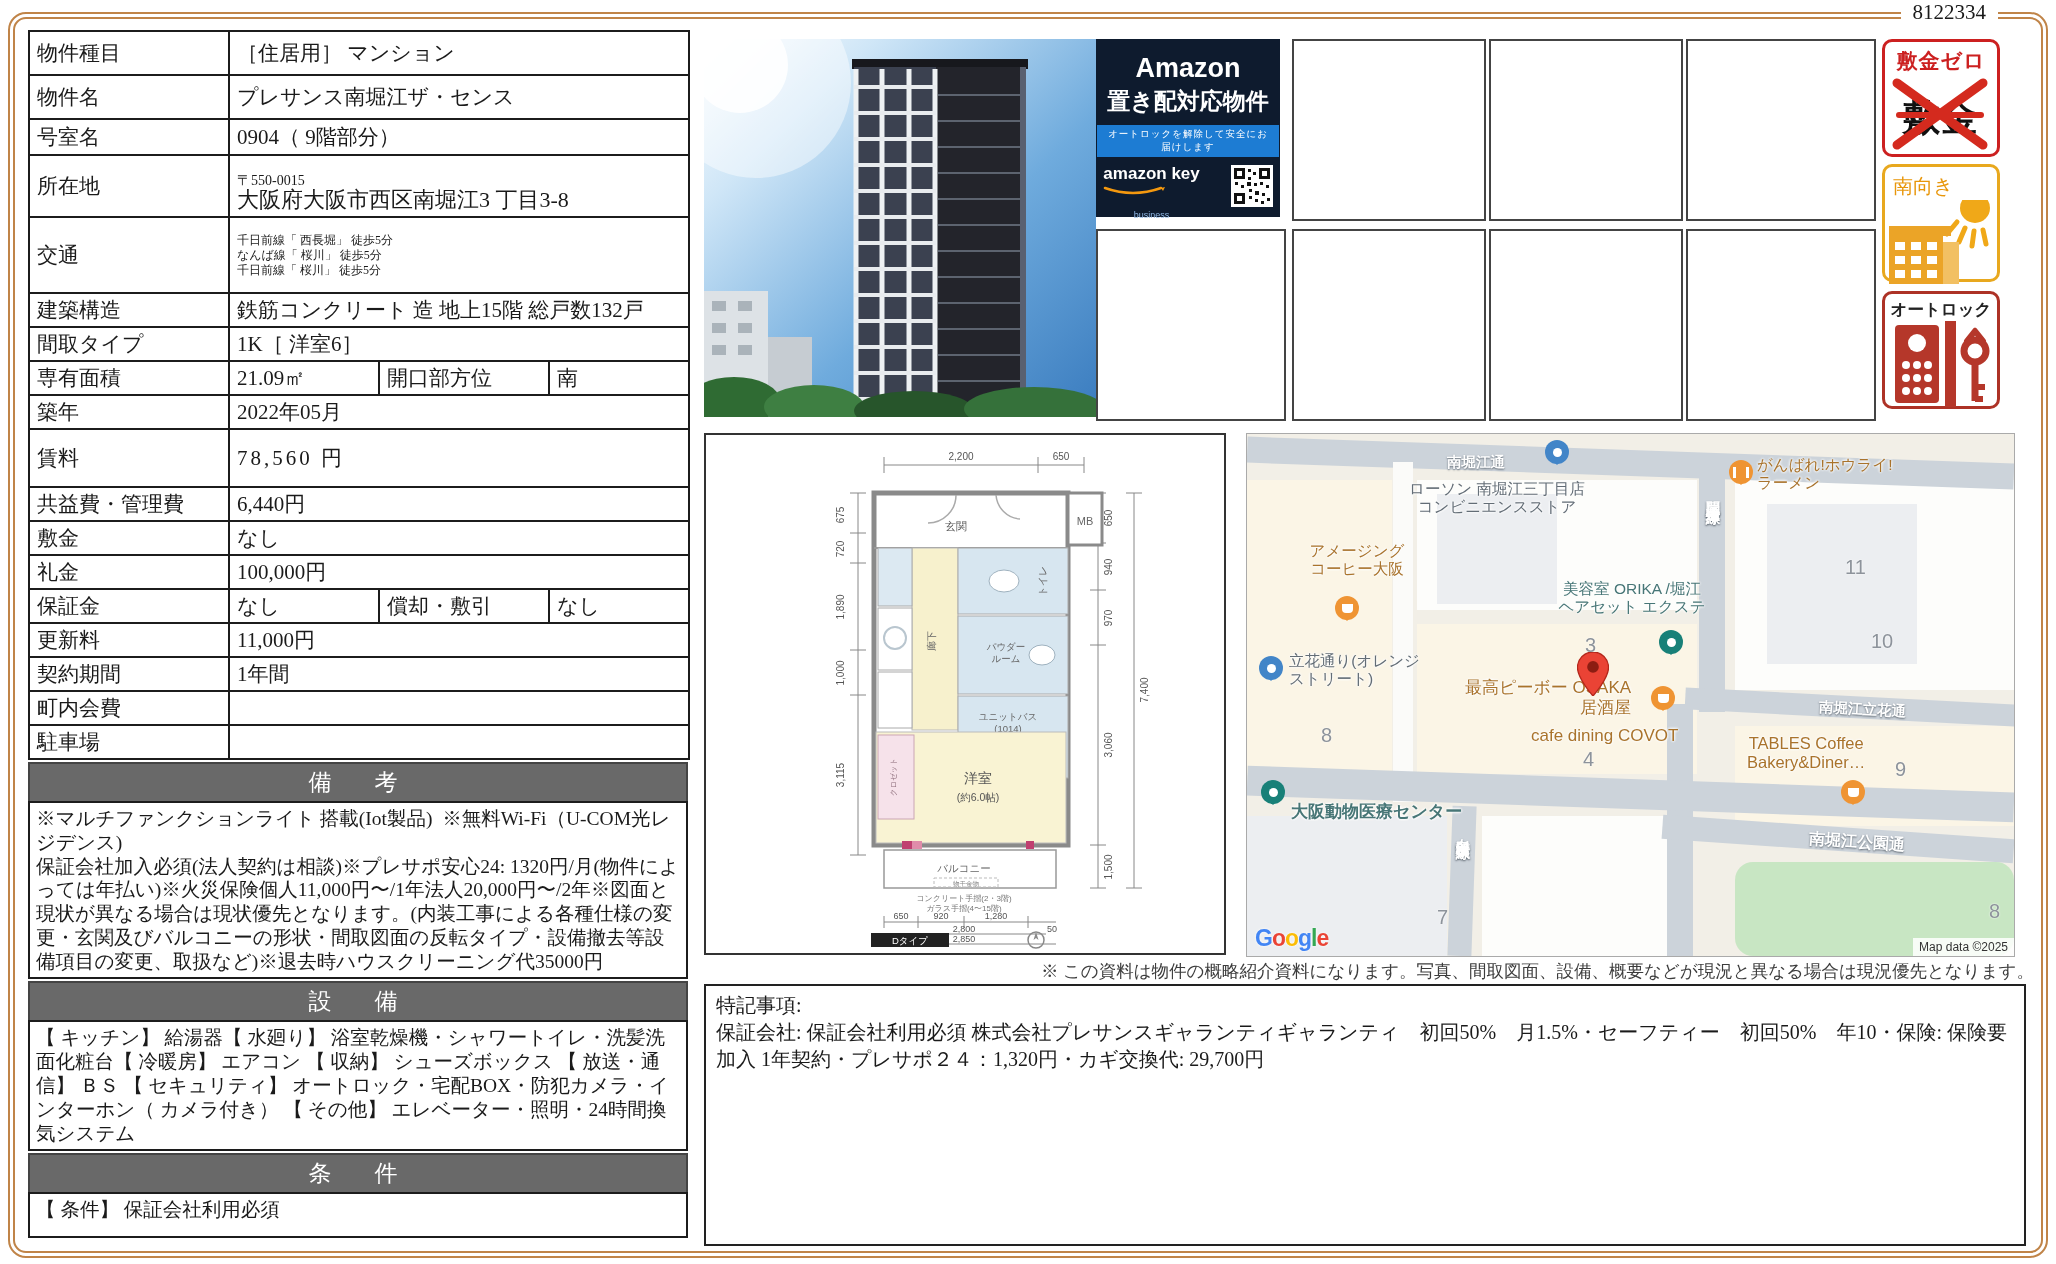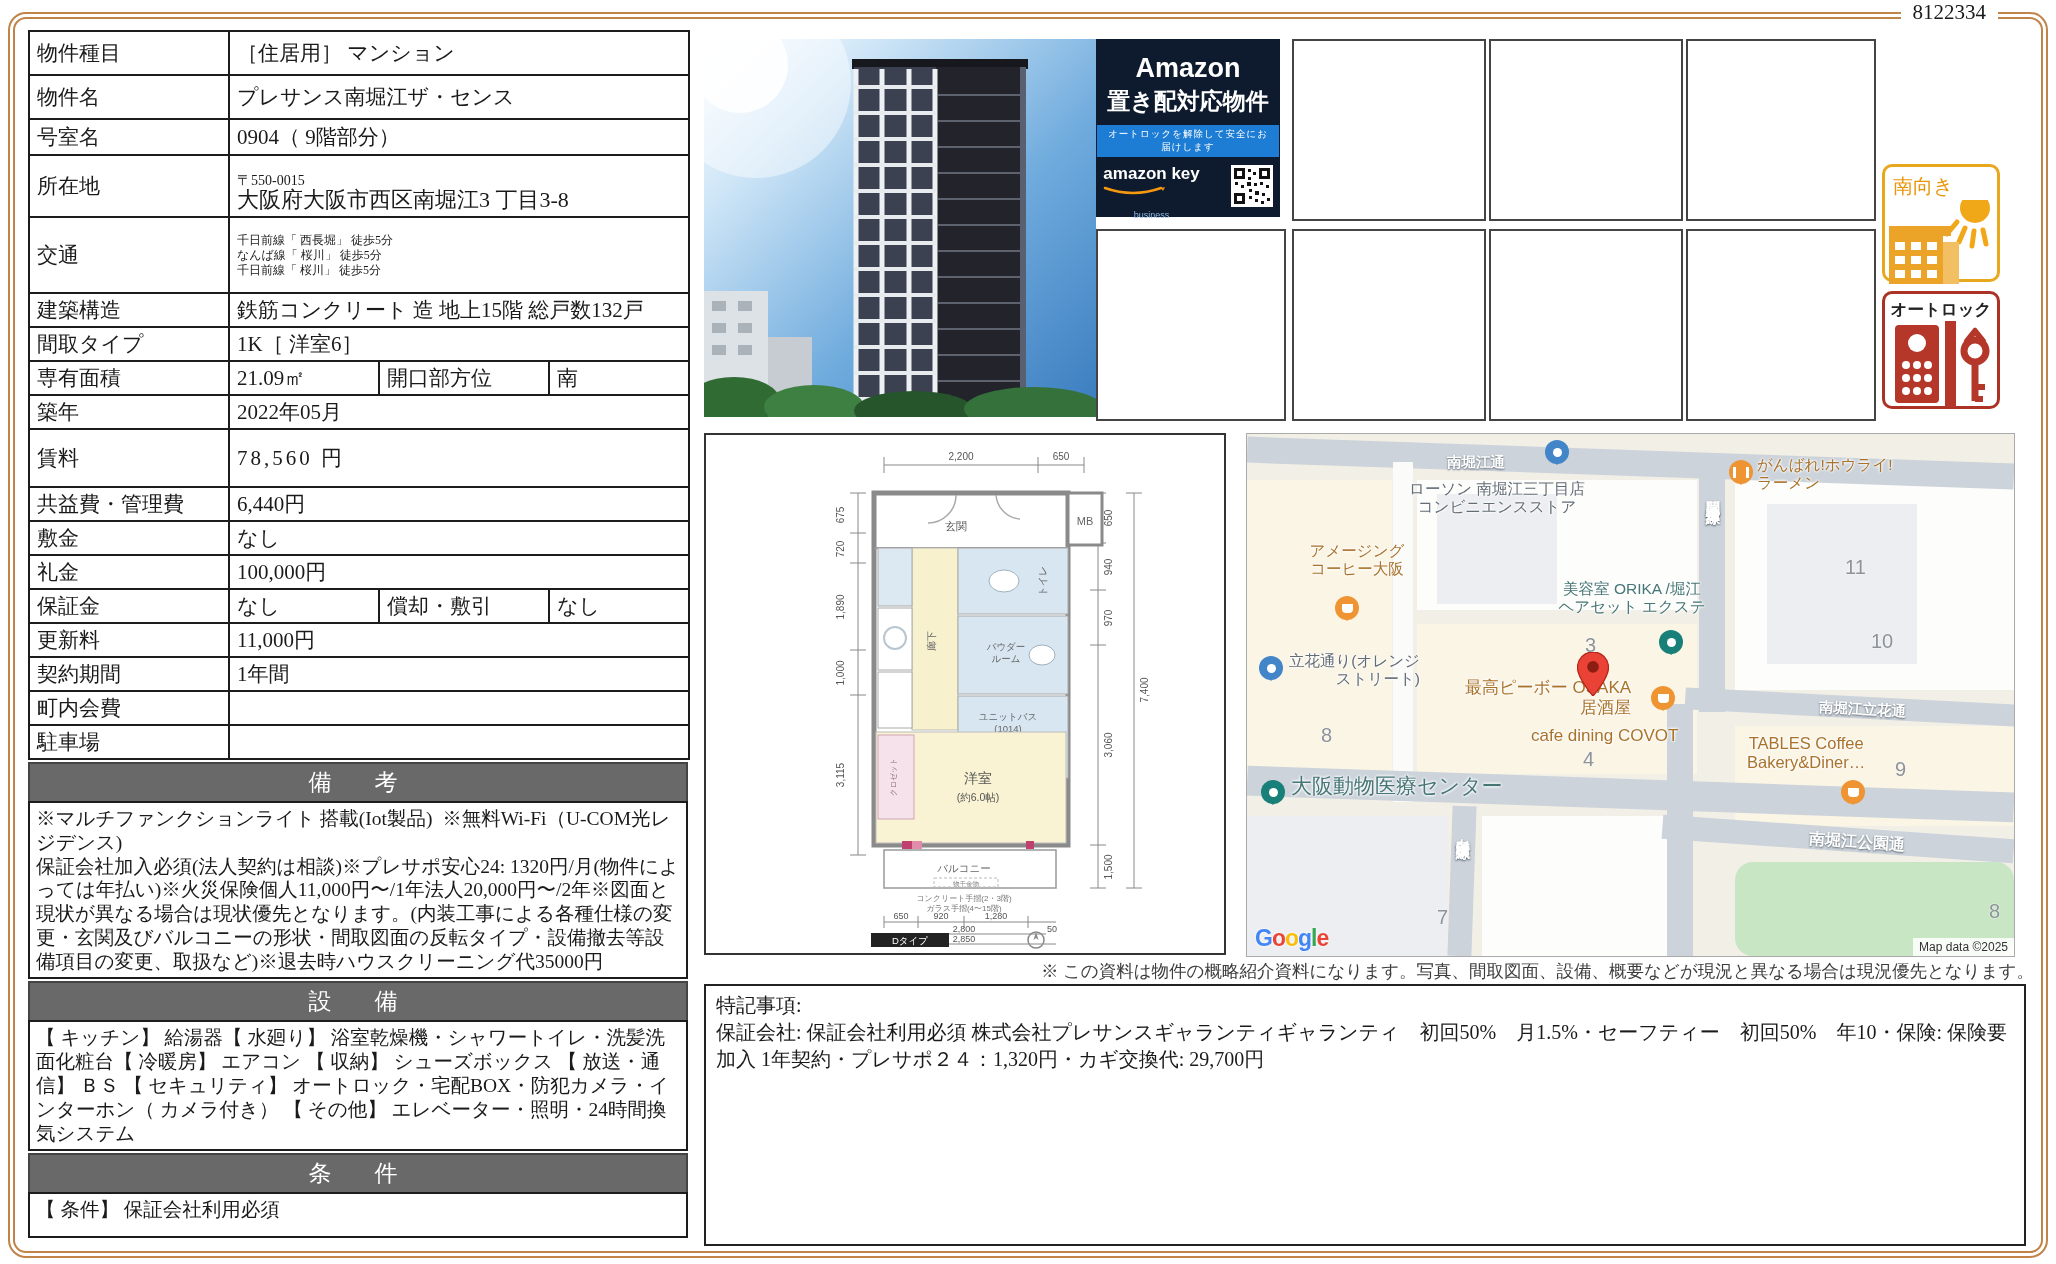--- a/index.html
+++ b/index.html
@@ -323,20 +323,29 @@
   </div>
 
   <div class="empty-box b1a"></div>
   <div class="empty-box b1b"></div>
   <div class="empty-box b1c"></div>
   <div class="empty-box b2a"></div>
   <div class="empty-box b2b"></div>
   <div class="empty-box b2c"></div>
   <div class="empty-box b2d"></div>
 
+  <div class="badge badge1">
+    <div class="bd-title-red">敷金ゼロ</div>
+    <svg width="110" height="78" viewBox="0 0 110 78">
+      <text x="55" y="55" font-size="38" font-weight="bold" fill="#111" text-anchor="middle" font-family="'Liberation Sans',sans-serif">敷金</text>
+      <line x1="12" y1="8" x2="98" y2="70" stroke="#d42a1e" stroke-width="9" stroke-linecap="round"></line>
+      <line x1="98" y1="8" x2="12" y2="70" stroke="#d42a1e" stroke-width="9" stroke-linecap="round"></line>
+      <line x1="14" y1="40" x2="96" y2="40" stroke="#d42a1e" stroke-width="6" stroke-linecap="round"></line>
+    </svg>
+  </div>
   <div class="badge badge2">
     <div class="bd-title-or">南向き</div>
     <svg width="112" height="84" viewBox="0 0 112 84">
       <circle cx="90" cy="8" r="15" fill="#f0a818"></circle>
       <g stroke="#f0a818" stroke-width="5" stroke-linecap="round">
         <line x1="72" y1="22" x2="62" y2="34"></line>
           <line x1="80" y1="28" x2="74" y2="42"></line>
         <line x1="89" y1="31" x2="87" y2="46"></line>
           <line x1="98" y1="30" x2="101" y2="44"></line>
       </g>
@@ -549,21 +558,21 @@
       <div>ヘアセット エクステ</div>
     </div>
     <div class="pin pin-teal" style="left:412px;top:196px;">
         <span class="dot"></span>
       </div>
     <div class="blocknum" style="left:338px;top:200px;">3</div>
     <div class="blocknum" style="left:624px;top:196px;">10</div>
     <div class="pin pin-blue" style="left:12px;top:222px;">
         <span class="dot"></span>
       </div>
-    <div class="mlabel" style="left:42px;top:218px;text-align:right;">
+    <div class="mlabel" style="left:42px;top:218px;text-align:left;">
       <div>立花通り(オレンジ</div>
       <div>ストリート)</div>
     </div>
     <svg class="redpin" style="left:330px;top:218px;" width="32" height="44" viewBox="0 0 24 34">
       <path d="M12 0 C5.4 0 0 5.4 0 12 c0 8.5 12 22 12 22 s12-13.5 12-22 C24 5.4 18.6 0 12 0 z" fill="#ea4335" stroke="#b3271b" stroke-width="1"></path>
       <circle cx="12" cy="11.5" r="4.5" fill="#8c1d12"></circle>
     </svg>
     <div class="mlabel food" style="left:218px;top:244px;font-size:17px;">
       <div>最高ピーボー OSAKA</div>
       <div class="sub" style="text-align:right;">居酒屋</div>
@@ -578,21 +587,21 @@
     </div>
     <div class="blocknum" style="left:648px;top:324px;">9</div>
     <div class="pin pin-orange" style="left:594px;top:346px;">
         <span class="cup"></span>
       </div>
     <div class="blocknum" style="left:74px;top:290px;">8</div>
     <div class="blocknum" style="left:336px;top:314px;">4</div>
     <div class="pin pin-teal" style="left:14px;top:346px;">
         <span class="dot"></span>
       </div>
-    <div class="mlabel teal" style="left:44px;top:340px;font-size:21px;">大阪動物医療センター</div>
+    <div class="mlabel teal" style="left:44px;top:368px;font-size:17px;font-weight:bold;">大阪動物医療センター</div>
     <div class="blocknum" style="left:190px;top:472px;">7</div>
     <div class="blocknum" style="left:742px;top:466px;">8</div>
 
     <div class="map-google">
       <span class="gword" style="color:#4285F4">G</span><span class="gword" style="color:#EA4335">o</span><span class="gword" style="color:#FBBC05">o</span><span class="gword" style="color:#4285F4">g</span><span class="gword" style="color:#34A853">l</span><span class="gword" style="color:#EA4335">e</span>
     </div>
     <div class="map-copy">Map data ©2025</div>
   </div>
 
   <div class="map-note">※ この資料は物件の概略紹介資料になります。写真、間取図面、設備、概要などが現況と異なる場合は現況優先となります。</div>

